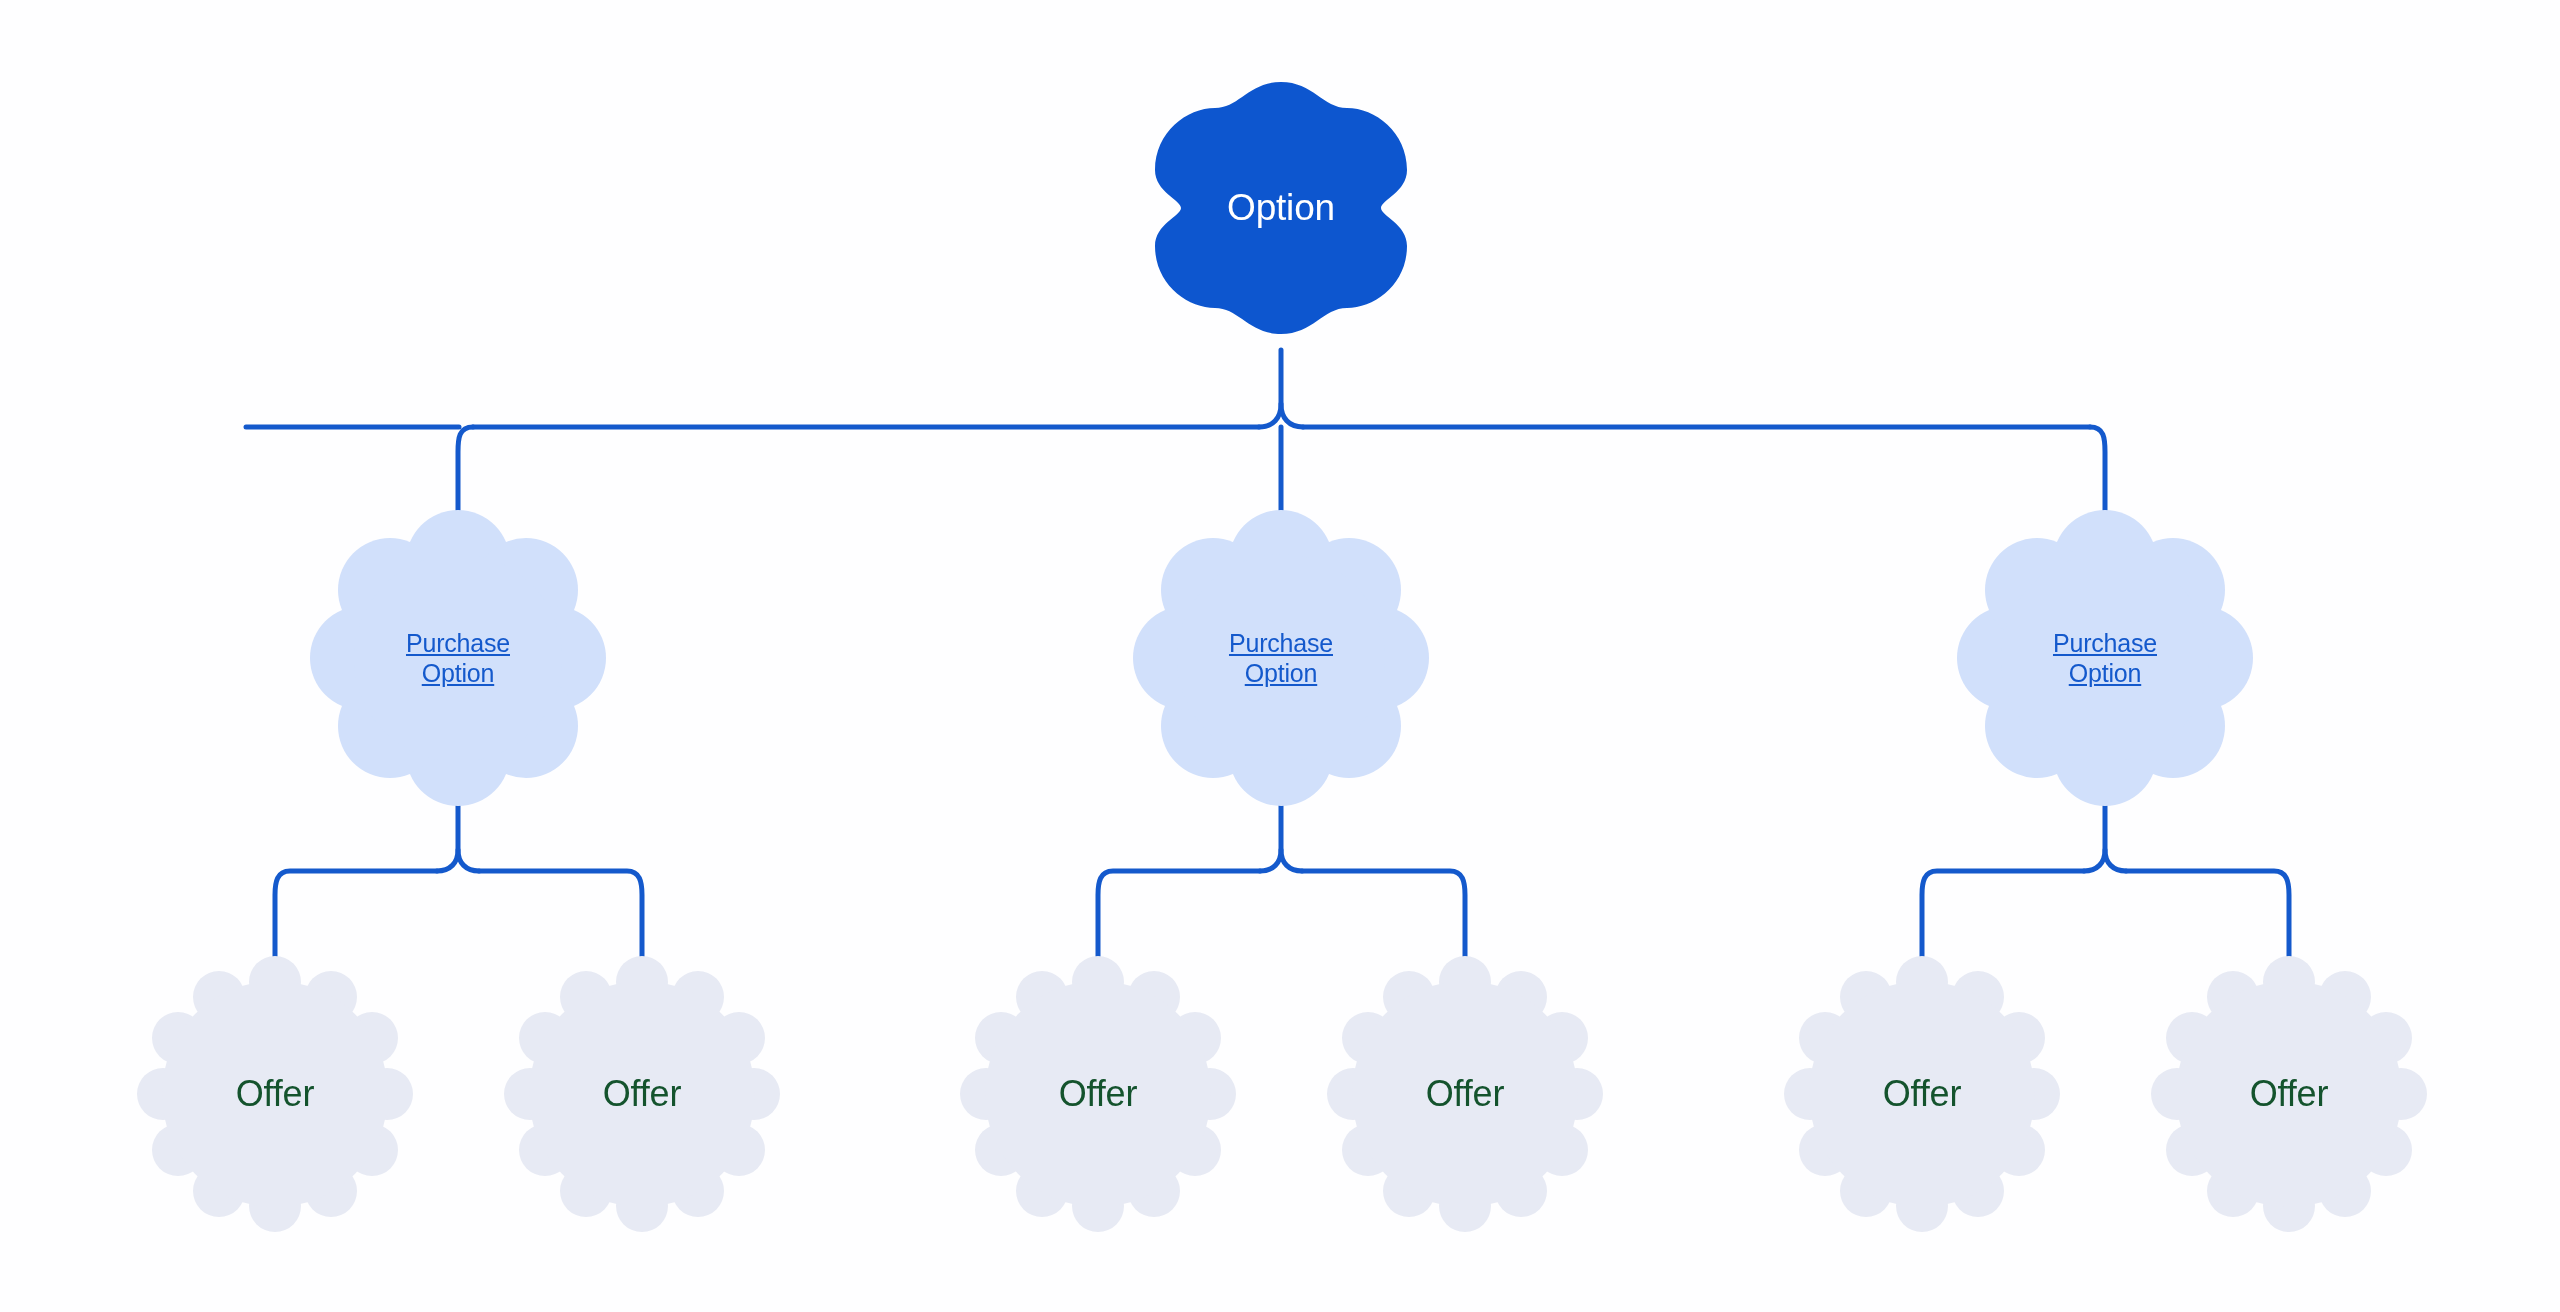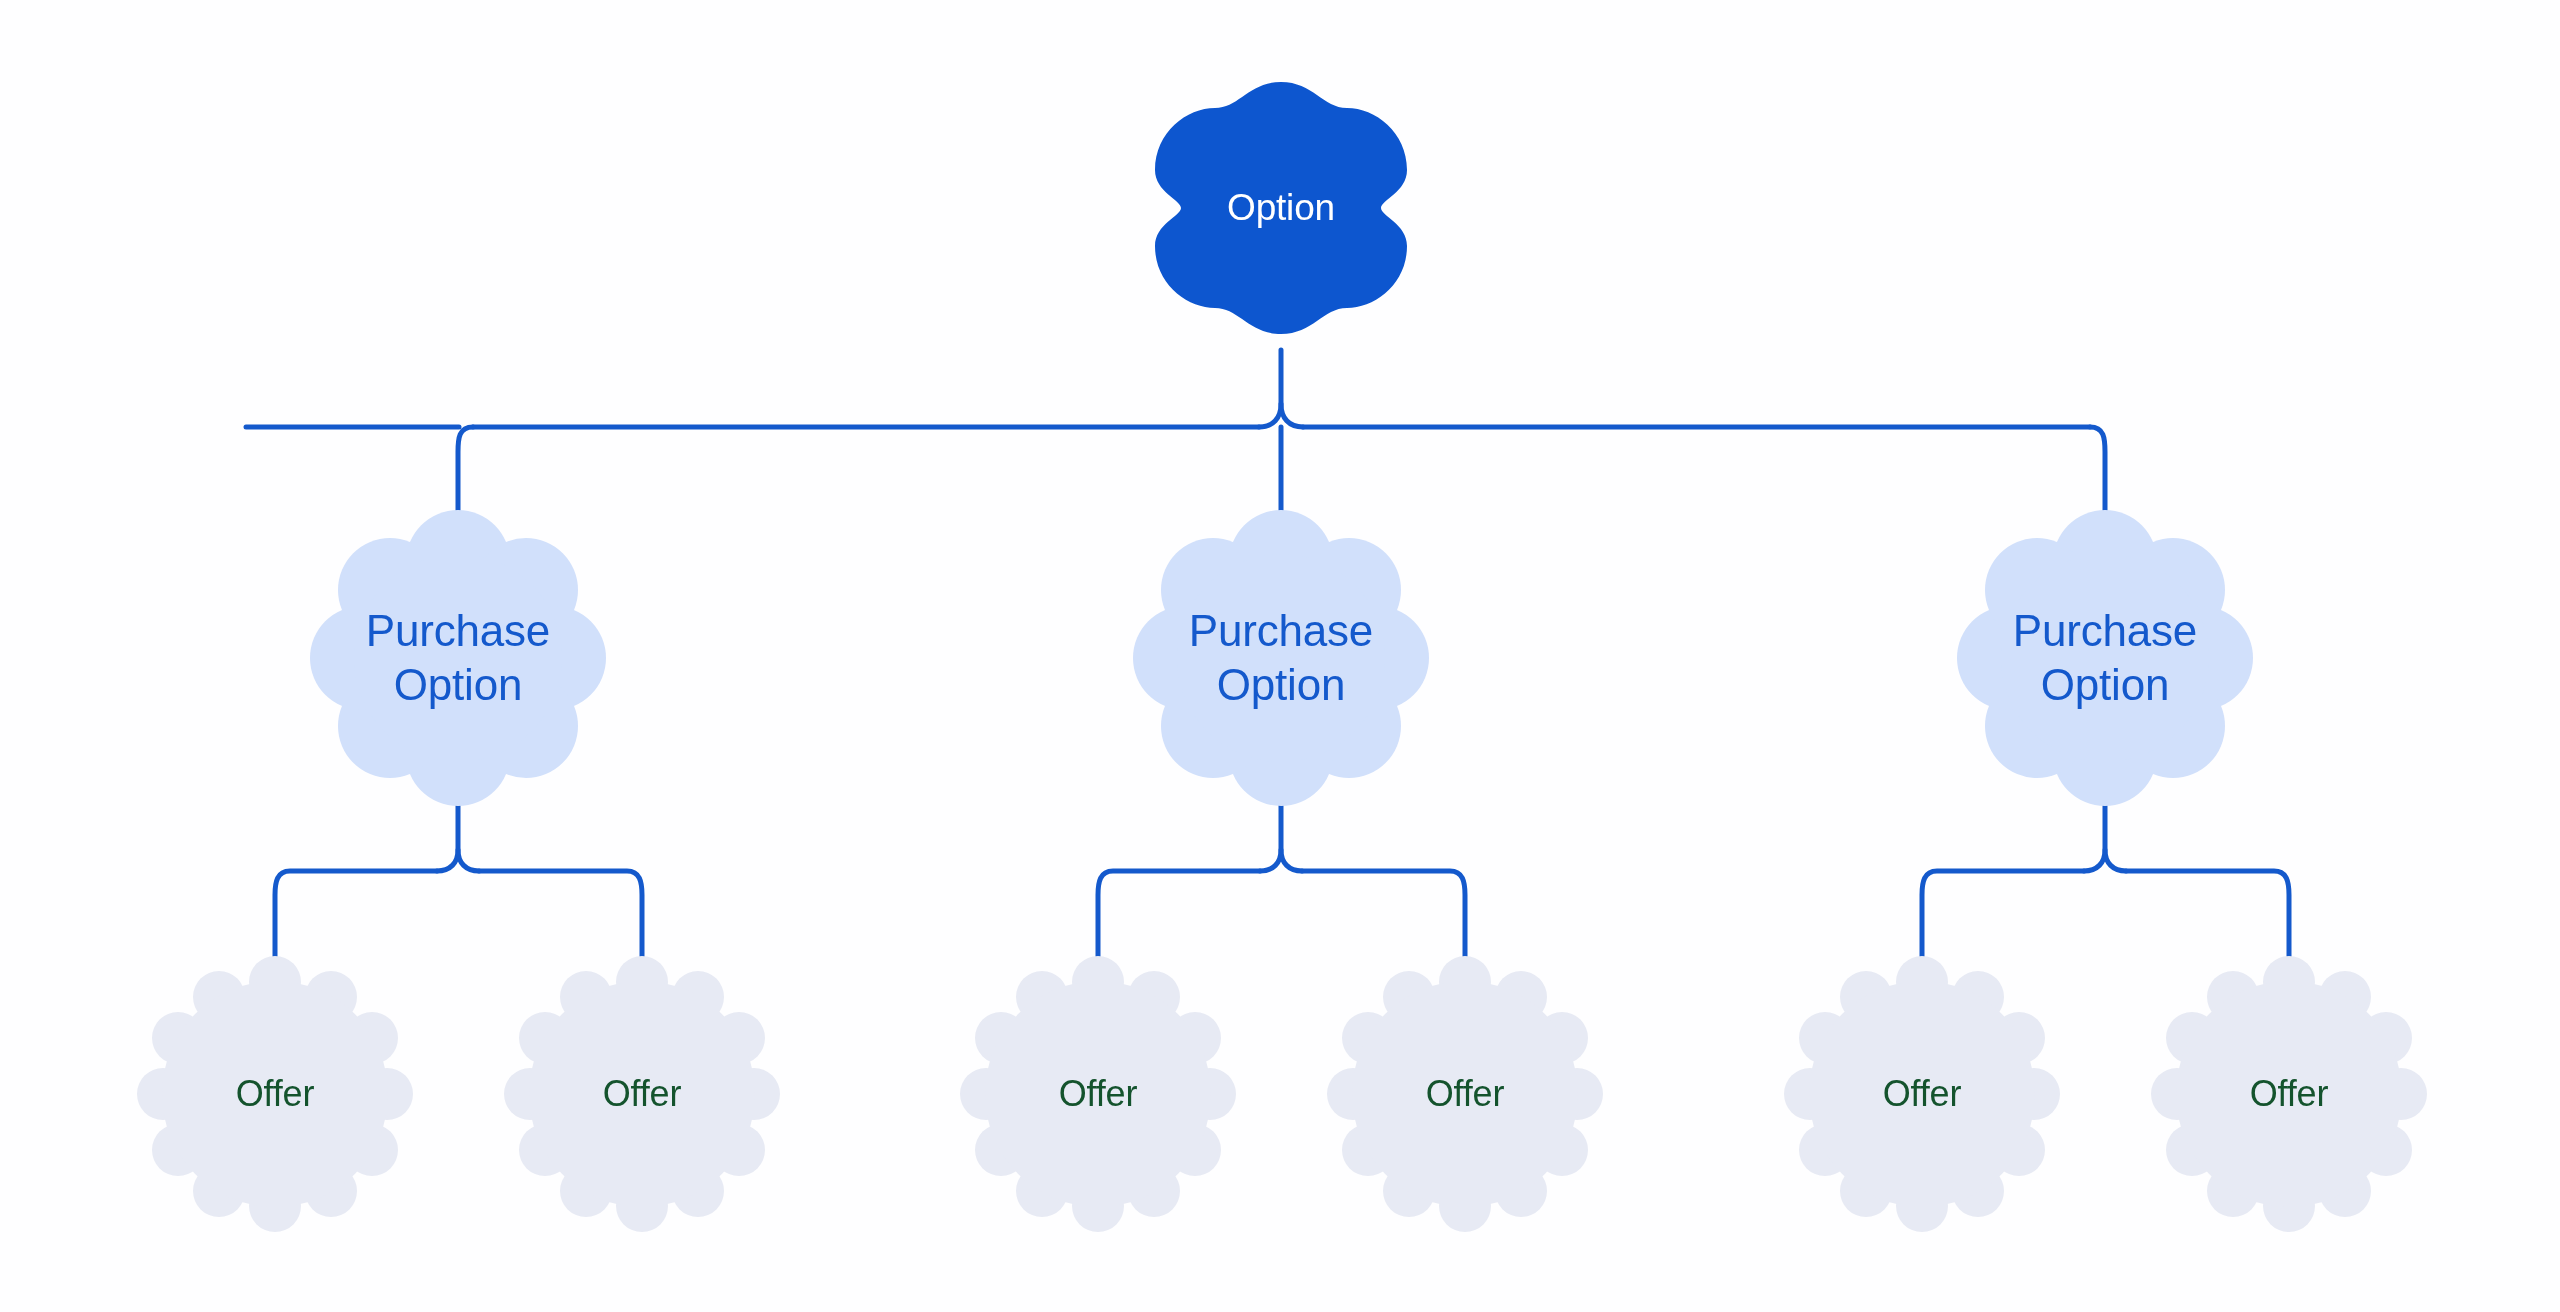--- a/index.html
+++ b/index.html
@@ -38,23 +38,24 @@
     white-space: pre-line;
     line-height: 1.22;
     letter-spacing: -0.2px;
   }
   .label-root {
     font-size: 37px;
     color: #ffffff;
     font-weight: 400;
   }
   .label-mid {
-    font-size: 44px;
+    font-size: 25px;
     color: #1459cc;
     font-weight: 400;
+    text-decoration: underline;
   }
   .label-leaf {
     font-size: 36px;
     color: #14532d;
     font-weight: 400;
   }
 </style>
 </head>
 <body>
 

